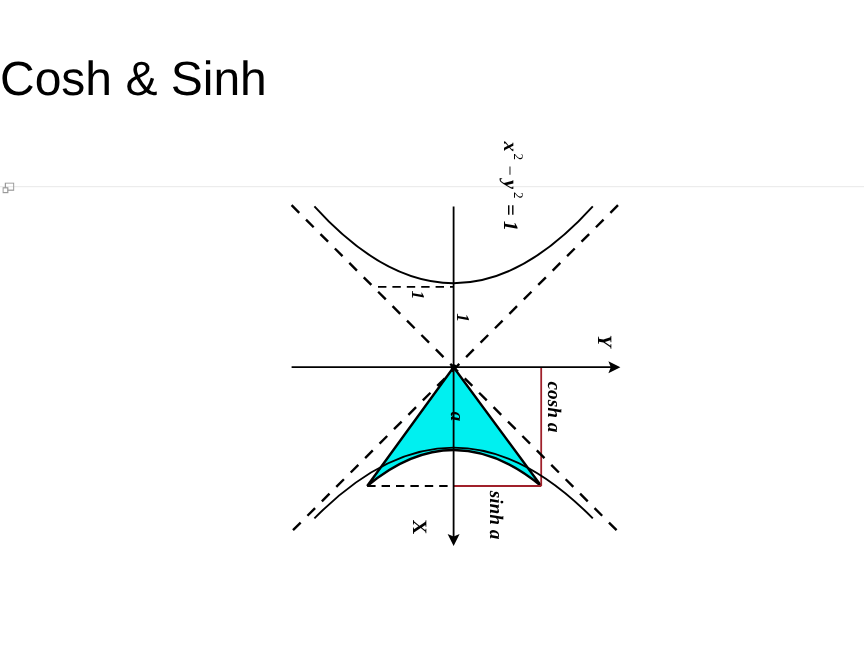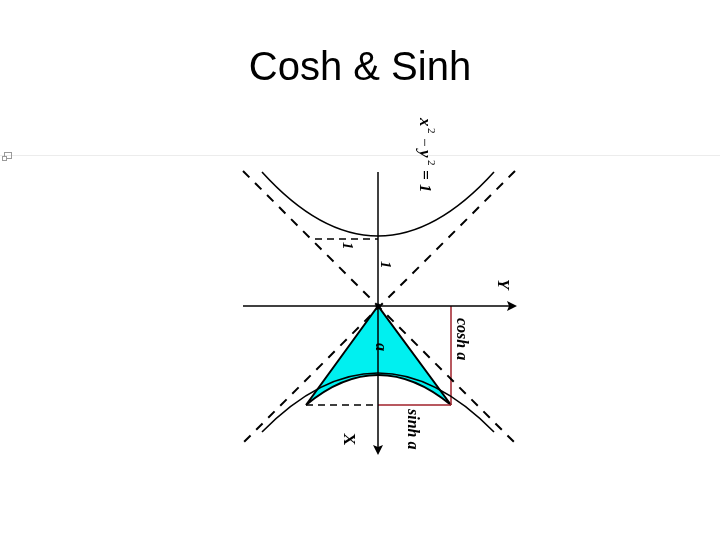--- a/index.html
+++ b/index.html
@@ -1,17 +1,17 @@
 <!DOCTYPE html>
 <html><head>
 <meta charset="utf-8">
 <style>
   html, body { margin:0; padding:0; }
   body { width:720px; height:540px; background:#ffffff; position:relative; overflow:hidden; font-family:"Liberation Sans", sans-serif; }
-  .title { position:absolute; left:0; top:44px; width:720px; text-align:center; font-size:40px; color:#000; font-family:"Liberation Sans", sans-serif; }
+  .title { position:absolute; left:0; top:44px; width:720px; text-align:left; font-size:40px; color:#000; font-family:"Liberation Sans", sans-serif; }
   .rule { position:absolute; left:0; top:155px; width:720px; height:1px; background:#ececec; }
   .corner-icon { position:absolute; left:2px; top:152px; width:10px; height:10px; }
   .diagram { position:absolute; left:0; top:0; width:720px; height:540px; }
   .lbl { font-family:"Liberation Serif", serif; font-weight:bold; font-style:italic; }
 </style>
 </head>
 <body>
 
 <div class="title">Cosh &amp; Sinh</div>
 <div class="rule"></div>

